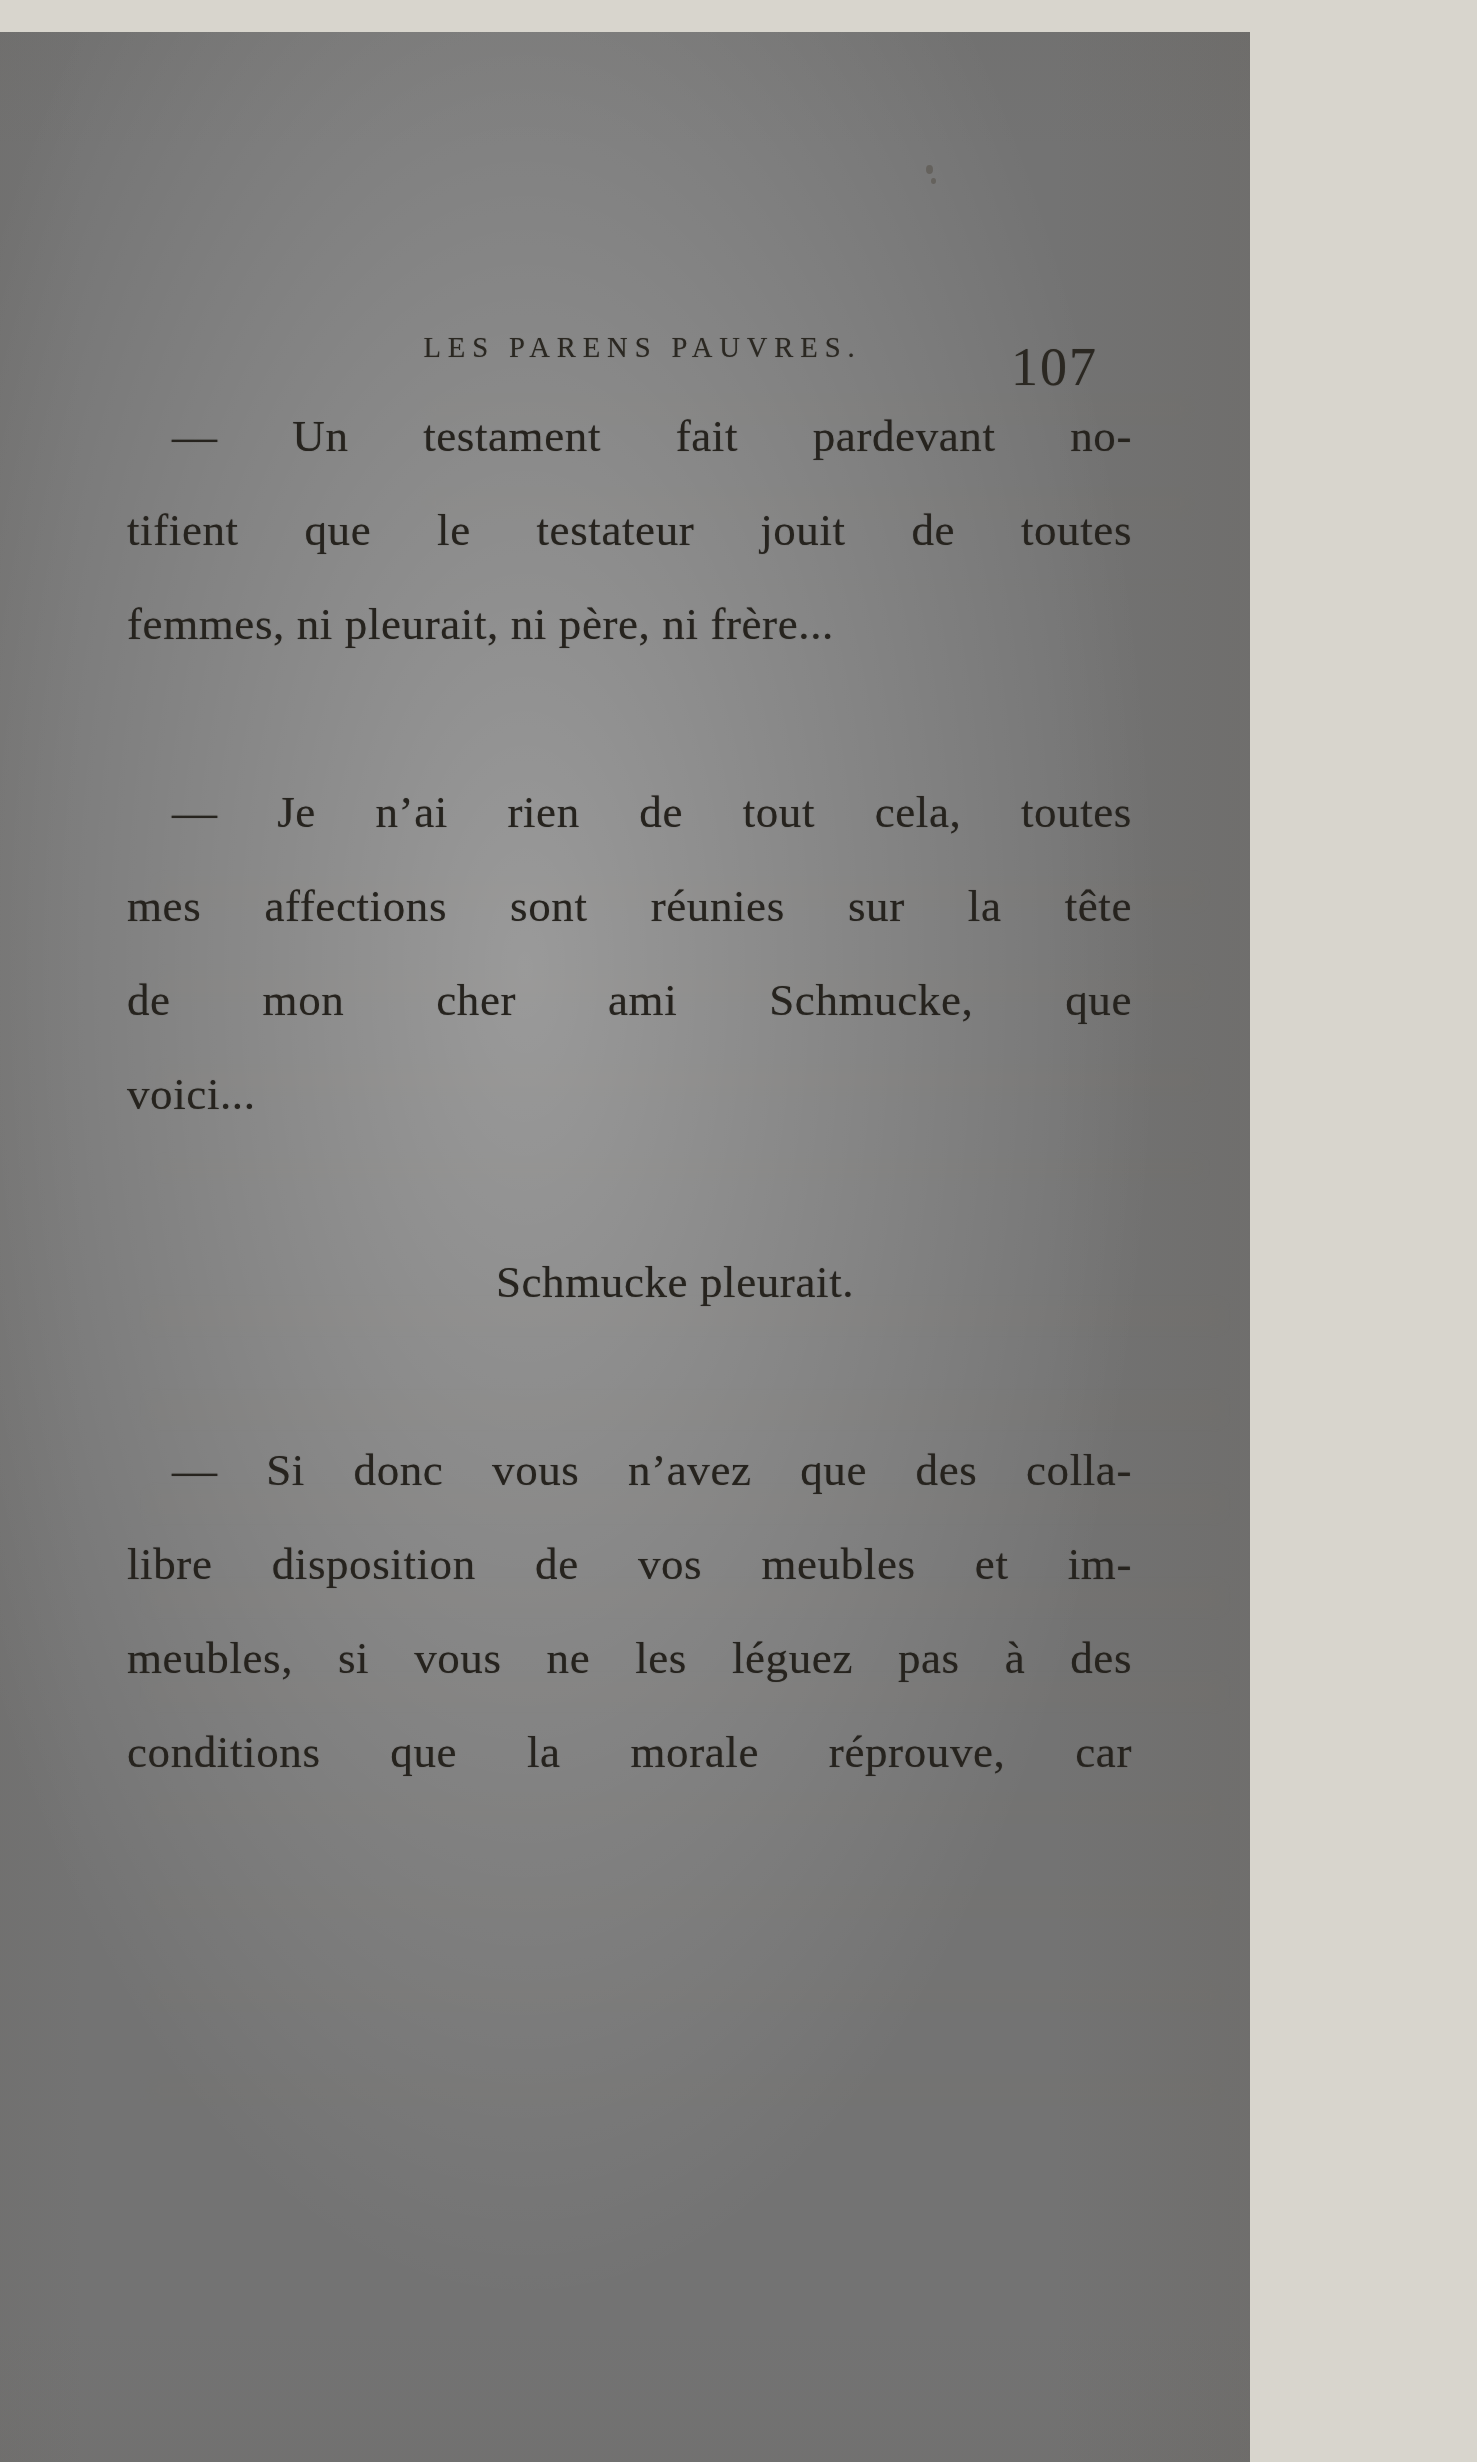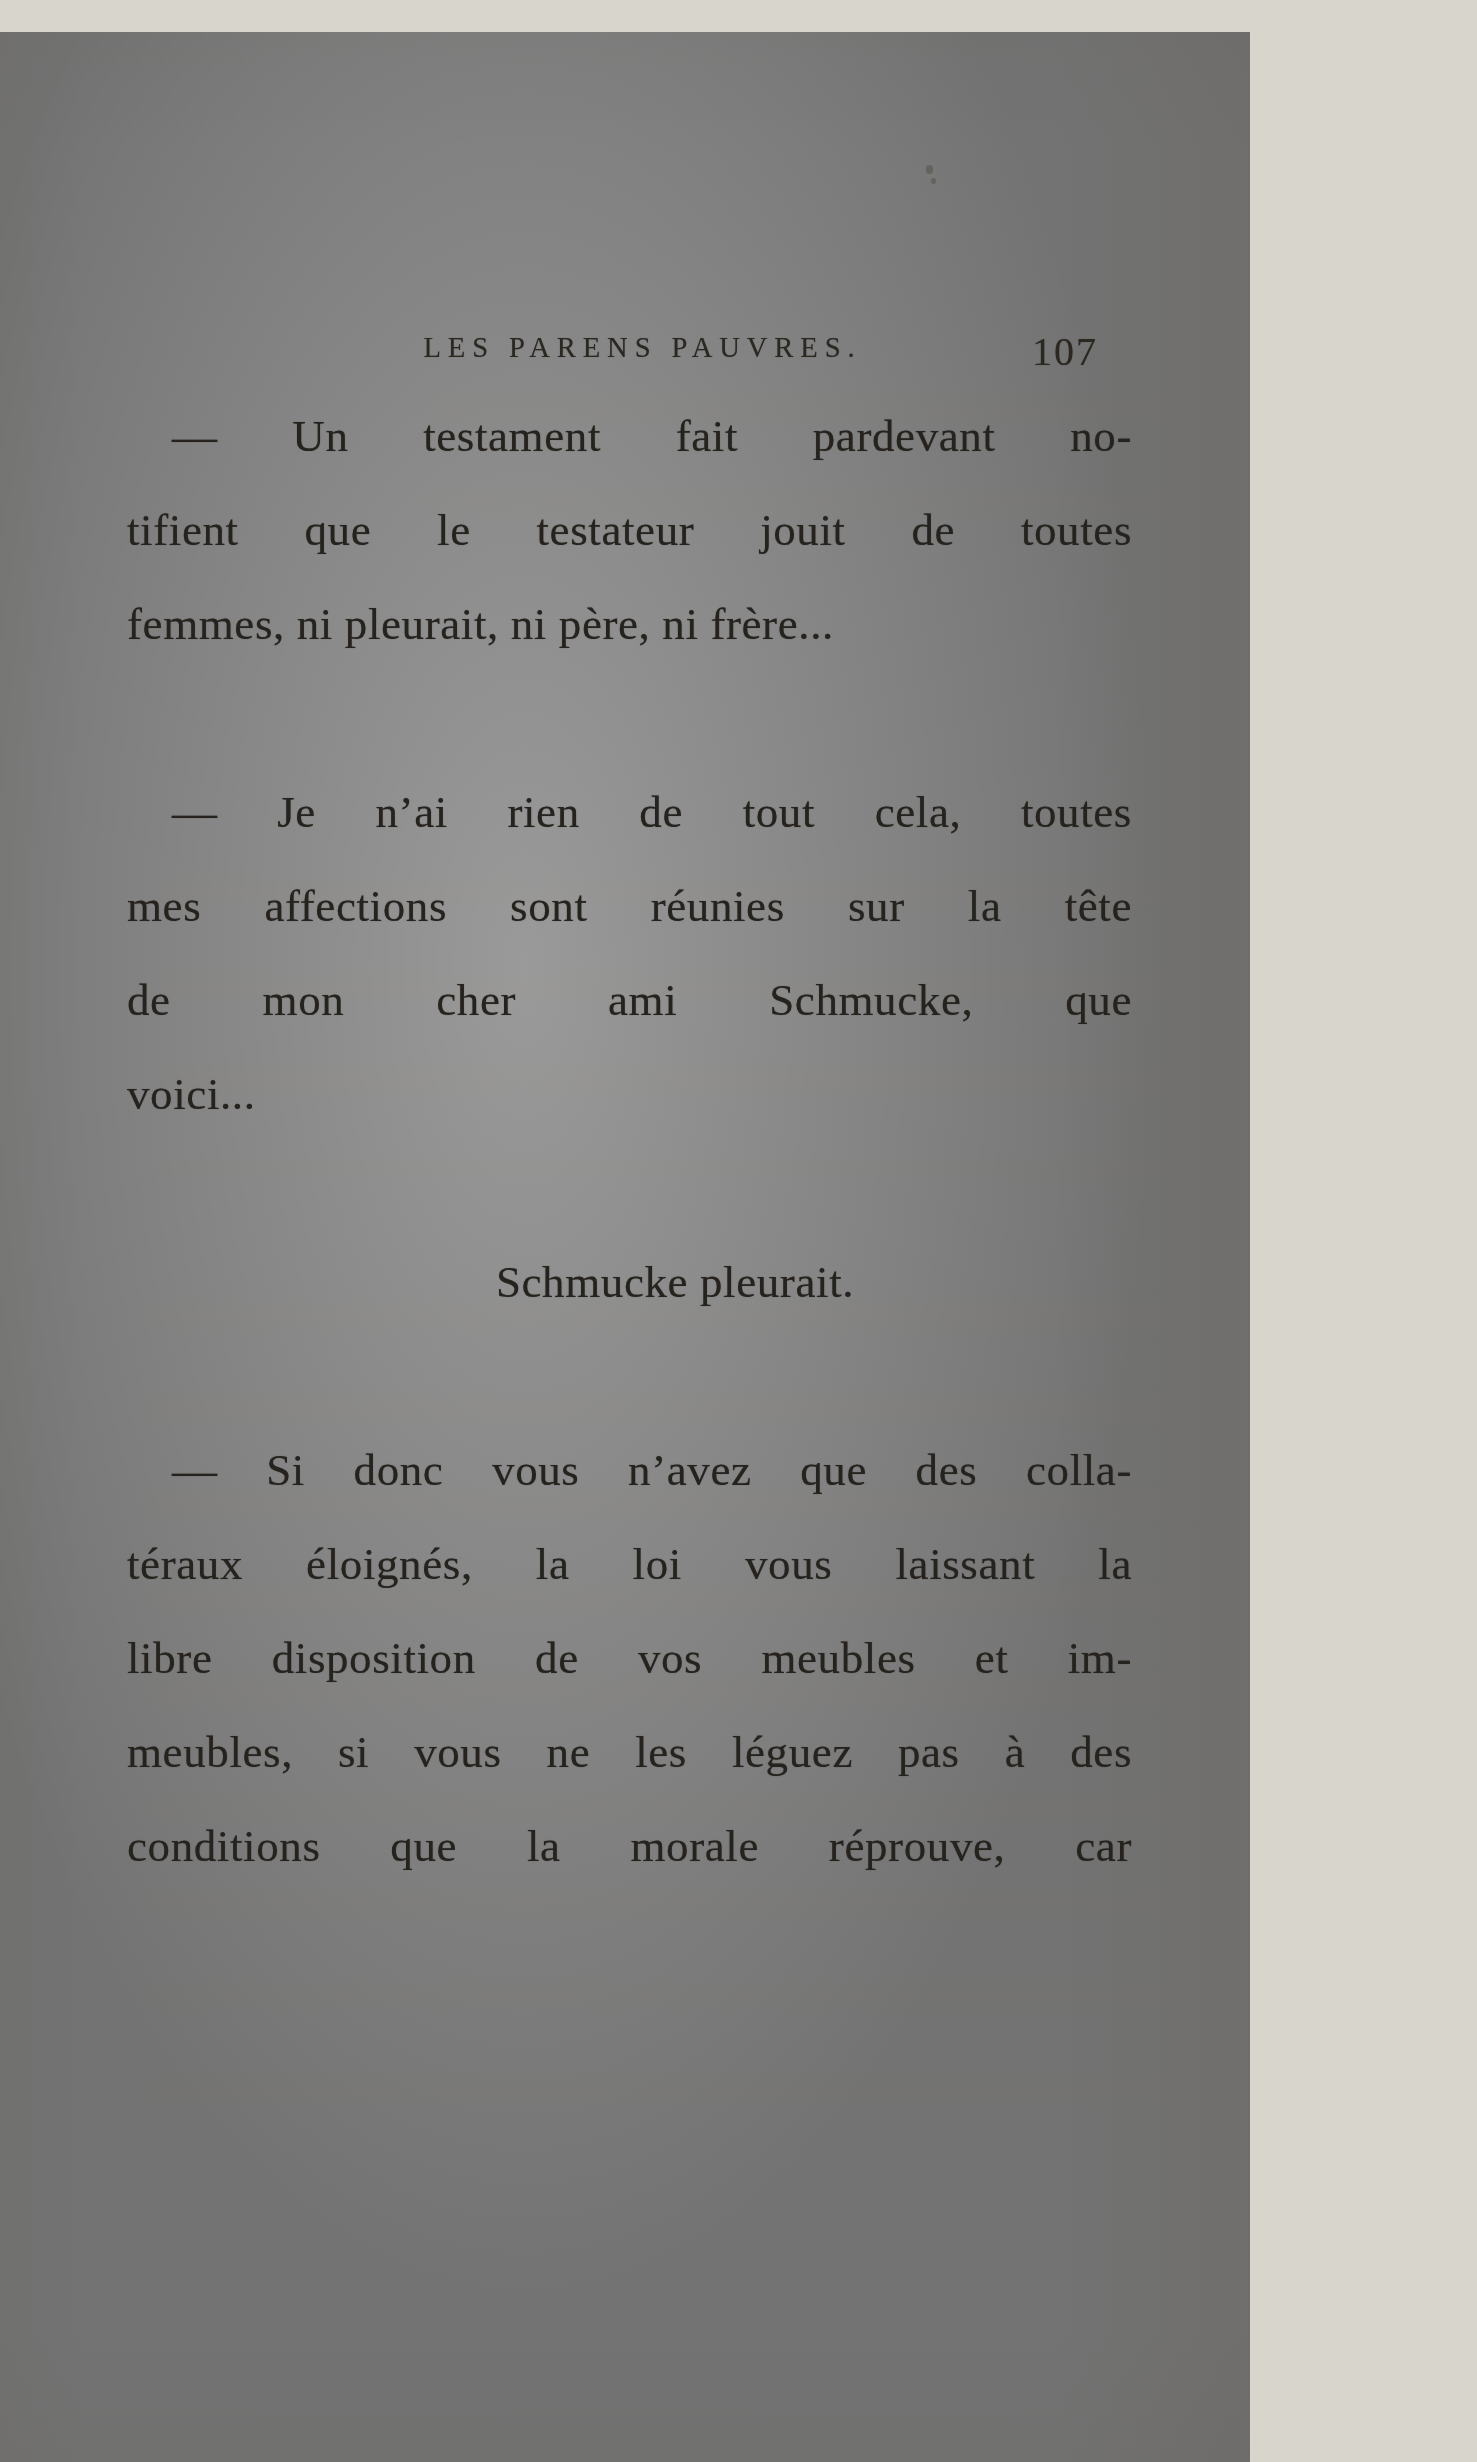--- a/index.html
+++ b/index.html
@@ -71,22 +71,22 @@
     transform: translateX(-50%);
     font-size: 28.6px;
     letter-spacing: 6.9px;
     white-space: nowrap;
     color: #2b2822;
     text-shadow: 0 0 1px rgba(43,40,34,0.45);
   }
   .page-number {
     position: absolute;
     right: 47px;
-    top: 8px;
-    font-size: 40px;
+    top: 16px;
+    font-size: 54px;
     letter-spacing: 2px;
     color: #2b2822;
     text-shadow: 0 0 1px rgba(43,40,34,0.4);
   }
 
   
   .text-block {
     position: absolute;
     left: 127px;
     top: 357px;
@@ -140,21 +140,20 @@
       <span class="line j" style="display:block">de mon cher ami Schmucke, que</span>
       <span class="line" style="display:block">voici...</span>
     </p>
 
     <p class="para">
       <span class="line indent-lg" style="display:block">Schmucke pleurait.</span>
     </p>
 
     <p class="para">
       <span class="line j indent" style="display:block">— Si donc vous n’avez que des colla-</span>
-      <span class="line j" style="display:block">téraux éloignés, la loi vous laissant la</span>
       <span class="line j" style="display:block">libre disposition de vos meubles et im-</span>
       <span class="line j" style="display:block">meubles, si vous ne les léguez pas à des</span>
       <span class="line j" style="display:block">conditions que la morale réprouve, car</span>
     </p>
 
   </main>
 
   <div class="paper-shade"></div>
 </div>
 

